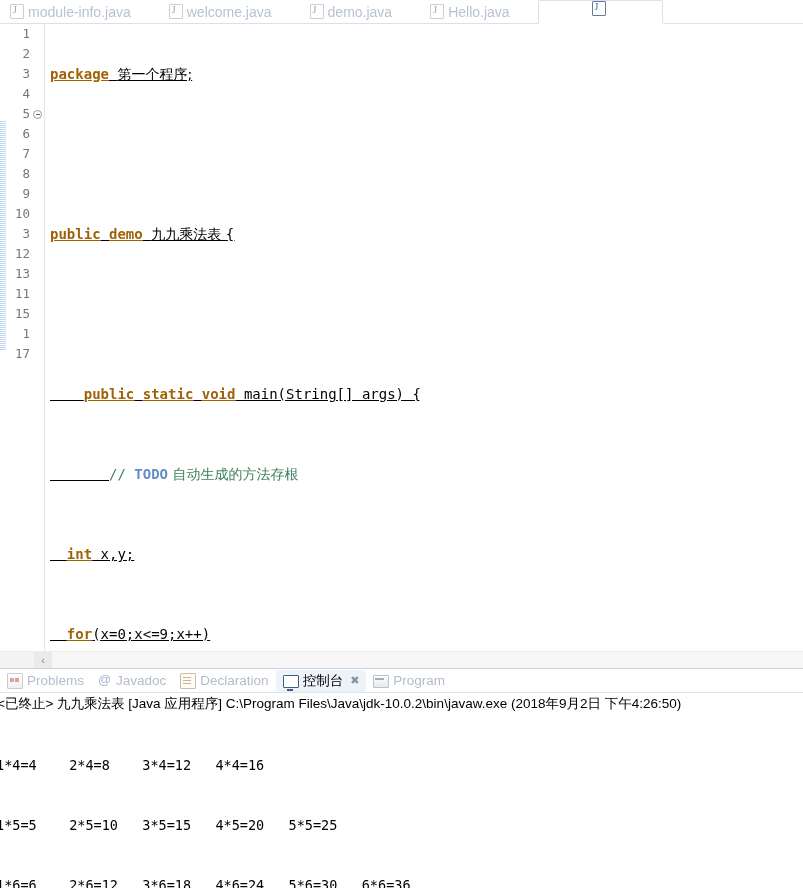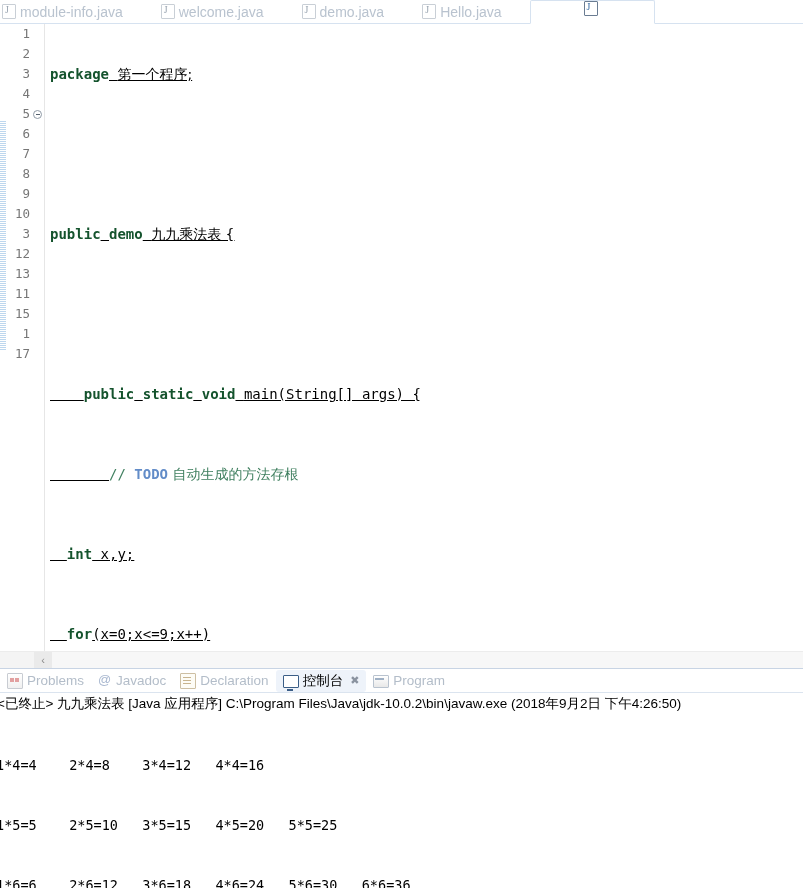--- a/index.html
+++ b/index.html
@@ -154,21 +154,21 @@
     font-family: "DejaVu Sans Mono", monospace;
     font-size: 14px;
     line-height: 20px;
     white-space: pre;
   }
   .code .row {
     height: 20px;
     line-height: 20px;
     padding-left: 4px;
   }
-  .kw { color: #14532d; font-weight: bold; }
+  .kw { color: #a16207; font-weight: bold; text-decoration: underline; }
   .cmt { color: #3f7f5f; }
   .todo { color: #628cc8; font-weight: bold; }
   .plain { color: #000000; text-decoration: underline; }
   .cjk { font-family: "DejaVu Sans", sans-serif; }
 
   
   .hscroll {
     position: absolute;
     left: 0; top: 651px;
     width: 803px; height: 17px;
@@ -322,21 +322,21 @@
     color: #000;
     white-space: pre;
     margin-left: -4px;
   }
   .console-out .orow { height: 20px; }
 </style>
 </head>
 <body>
 
 <div class="tabbar">
-  <div class="tab" style="padding-left:2px;justify-content:space-between;">
+  <div class="tab" style="padding-left:10px;justify-content:space-between;">
     <span class="jicon"></span>
     <span class="tab-label">module-info.java</span>
   </div>
   <div class="tab" style="margin-left:18px;">
     <span class="jicon"></span>
     <span class="tab-label">welcome.java</span>
   </div>
   <div class="tab" style="margin-left:18px;">
     <span class="jicon"></span>
     <span class="tab-label">demo.java</span>

